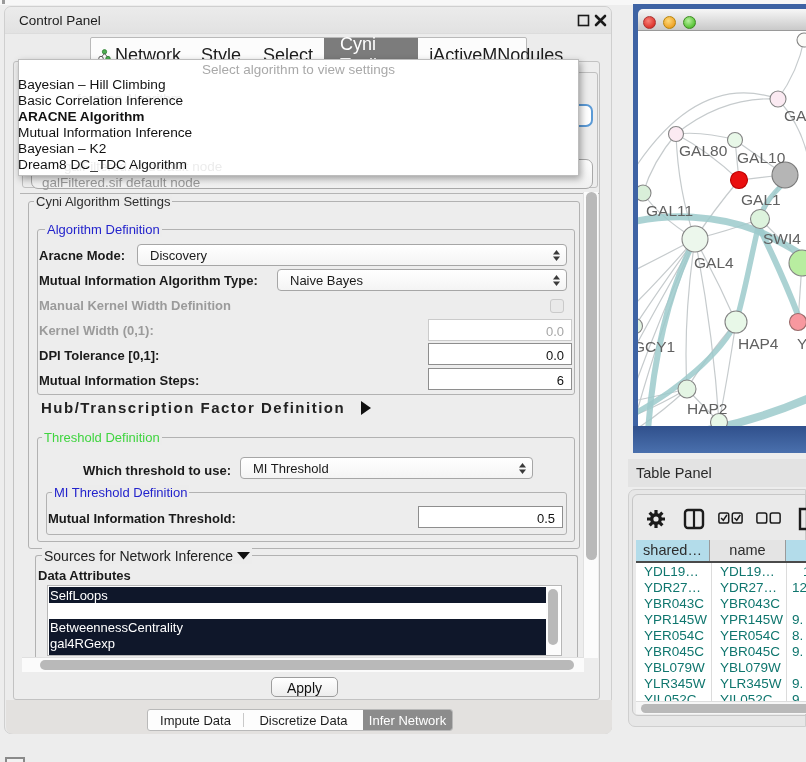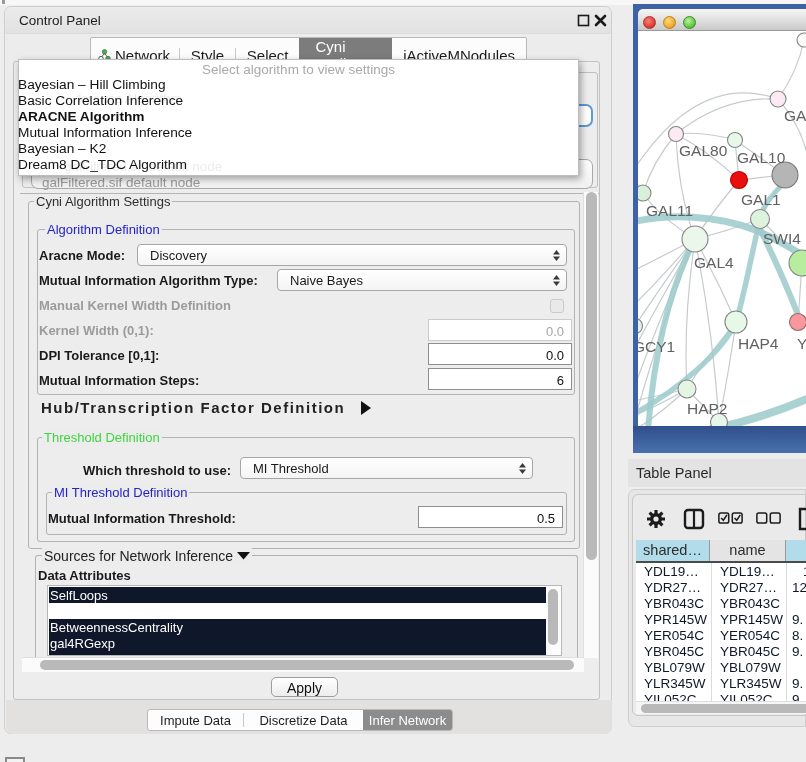--- a/index.html
+++ b/index.html
@@ -9,21 +9,21 @@
 .b { font-weight:bold; }
 
 #lwin { left:4px; top:6px; width:608px; height:728px; background:#ececec;
   border:1px solid #cfcfcf; border-radius:7px; }
 #ltitle { left:0; top:0; width:100%; height:27px; background:linear-gradient(#ebebeb,#e2e2e2);
   border-bottom:1px solid #dcdcdc; border-radius:7px 7px 0 0; }
 #ltitle .t { position:absolute; left:14px; top:6px; font-size:13.5px; color:#1c1c1c; }
 .wbtn { position:absolute; top:7px; }
 
 #tabbar { left:85px; top:30px; width:437px; height:36px; background:#fcfcfc;
-  border:1px solid #b9b9b9; border-radius:2px; font-size:15px; color:#1d1d1d;
+  border:1px solid #b9b9b9; border-radius:2px; font-size:18px; color:#1d1d1d;
   display:flex; align-items:center; }
 #tabbar .tab { height:100%; display:flex; align-items:center; padding:16px 11px; }
 #tabbar .tab:first-child { padding:0 9px 0 7px; }
 #tabbar .sep { width:1px; height:14px; background:#c9c9c9; }
 #tabbar .sel { background:#7c7c7c; color:#fff; padding:0 16px; }
 
 #content { left:8px; top:54px; width:587px; height:639px; border:1px solid #c2c2c2;
   border-radius:3px; background:#ededed; }
 
 #toppanel { left:8px; top:10px; width:576px; height:116px; border:1px solid #bfbfbf; border-radius:3px; }
@@ -76,21 +76,21 @@
   border-bottom:1px solid #9a9a9a; border-radius:5px 0 0 0; }
 #netcanvas { left:5px; top:27px; width:168px; height:395px; background:#fff; }
 .light { position:absolute; top:6.5px; width:13px; height:13px; border-radius:50%; }
 #tpbar { left:628px; top:459px; width:178px; height:28px; background:#e3e3e3; }
 #tpbar .t { position:absolute; left:8px; top:6px; font-size:14.5px; color:#2a2a2a; }
 #twin { left:628px; top:489px; width:178px; height:238px; background:#e7e7e7; border:1px solid #cfcfcf; border-radius:7px 0 0 7px; }
 #tsub { left:632px; top:494px; width:174px; height:222px; background:#eaeaea; border:1px solid #c7c7c7; border-radius:6px 0 0 6px; }
 
 #thead { position:absolute; left:3px; top:45px; width:171px; height:23px; font-size:14.5px; color:#2d2d2d; }
 #thead .c { position:absolute; top:0; height:34px; border-right:1px solid #9a9a9a; text-align:center; padding-top:2px; }
-#tbody { position:absolute; left:3px; top:68px; width:171px; height:138px; background:#fff; font-size:13.5px; color:#0f172a; }
+#tbody { position:absolute; left:3px; top:68px; width:171px; height:138px; background:#fff; font-size:13.5px; color:#0f766e; }
 #tbody .r { position:absolute; height:16px; white-space:nowrap; }
 #thsb { position:absolute; left:3px; top:206px; width:171px; height:13px; background:#f6f6f6; border-top:1px solid #ddd; }
 #thsb .thumb { position:absolute; left:5px; top:2px; width:169px; height:9px; background:#b9b9b9; border-radius:5px; }
 </style>
 </head>
 <body>
 <div class="abs" style="left:0;top:0;width:806px;height:5px;background:#f7f7f7"></div>
 <div class="abs" style="left:2px;top:0;width:3px;height:4px;background:#9a9a9a"></div>
 
 <div id="lwin" class="abs">

